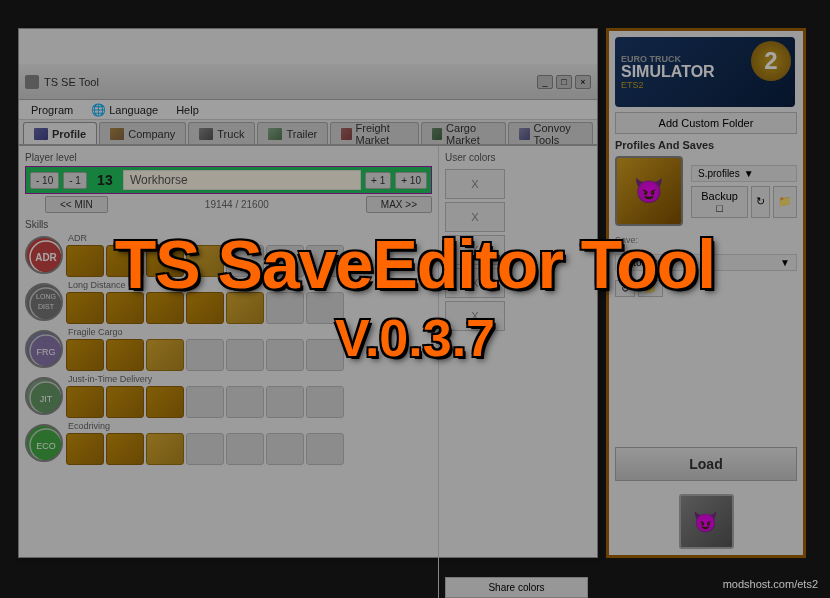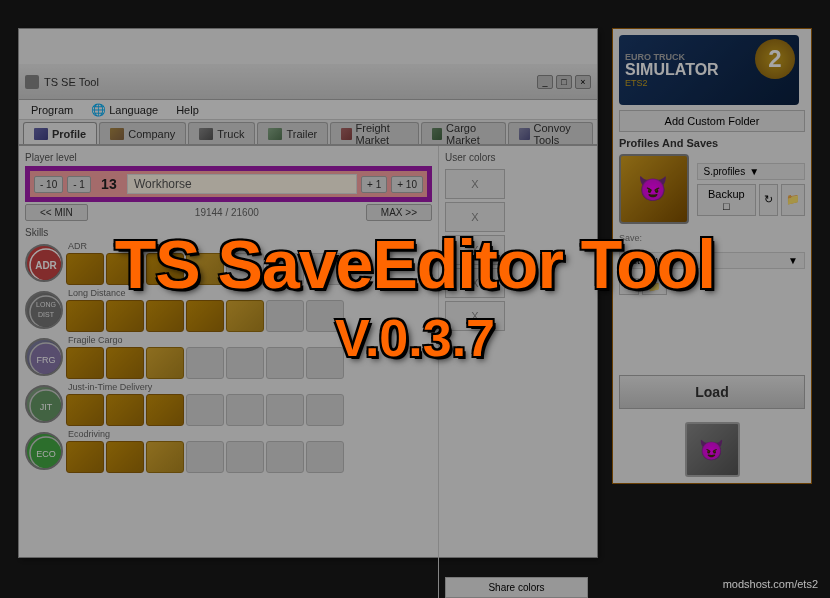--- a/index.html
+++ b/index.html
@@ -158,22 +158,22 @@
     .section-label {
       font-size: 10px;
       color: #555;
       margin-bottom: 3px;
     }
 
     .player-level-row {
       display: flex;
       align-items: center;
       gap: 4px;
-      background: #fca5a5;
-      border: 5px solid #a21caf;
+      background: #22c55e;
+      border: 1px solid #a21caf;
       padding: 3px 4px;
     }
 
     .level-btn {
       padding: 2px 5px;
       font-size: 10px;
       background: #e0e0e0;
       border: 1px solid #aaa;
       border-radius: 2px;
       cursor: pointer;
@@ -258,25 +258,25 @@
       justify-content: center;
       font-size: 11px;
       color: #888;
       cursor: pointer;
     }
 
     
     .far-right-panel {
       position: absolute;
       top: 28px;
-      right: 18px;
+      right: 24px;
       width: 200px;
-      height: 456px;
+      height: 530px;
       background: #f0f0f0;
-      border: 1px solid #a16207;
+      border: 3px solid #a16207;
       padding: 6px;
       display: flex;
       flex-direction: column;
       gap: 5px;
     }
 
     
     .ets2-logo {
       width: 180px;
       height: 70px;
@@ -514,21 +514,21 @@
           <div class="section-label">Player level</div>
           <div class="player-level-row">
             <button class="level-btn">- 10</button>
             <button class="level-btn">- 1</button>
             <span class="level-display">13</span>
             <span class="level-name">Workhorse</span>
             <button class="level-btn">+ 1</button>
             <button class="level-btn">+ 10</button>
           </div>
           <div style="display:flex;justify-content:space-between;margin-top:2px;">
-            <button class="level-btn" style="padding:2px 14px;">&lt;&lt; MIN</button>
+            <button class="level-btn" style="padding:2px 14px;margin-left:20px;">&lt;&lt; MIN</button>
             <span style="font-size:10px;color:#666;align-self:center;">
               <span>19144</span>
               <span> / </span>
               <span>21600</span>
             </span>
             <button class="level-btn" style="padding:2px 14px;">MAX &gt;&gt;</button>
           </div>
         </div>
 
         <div>

